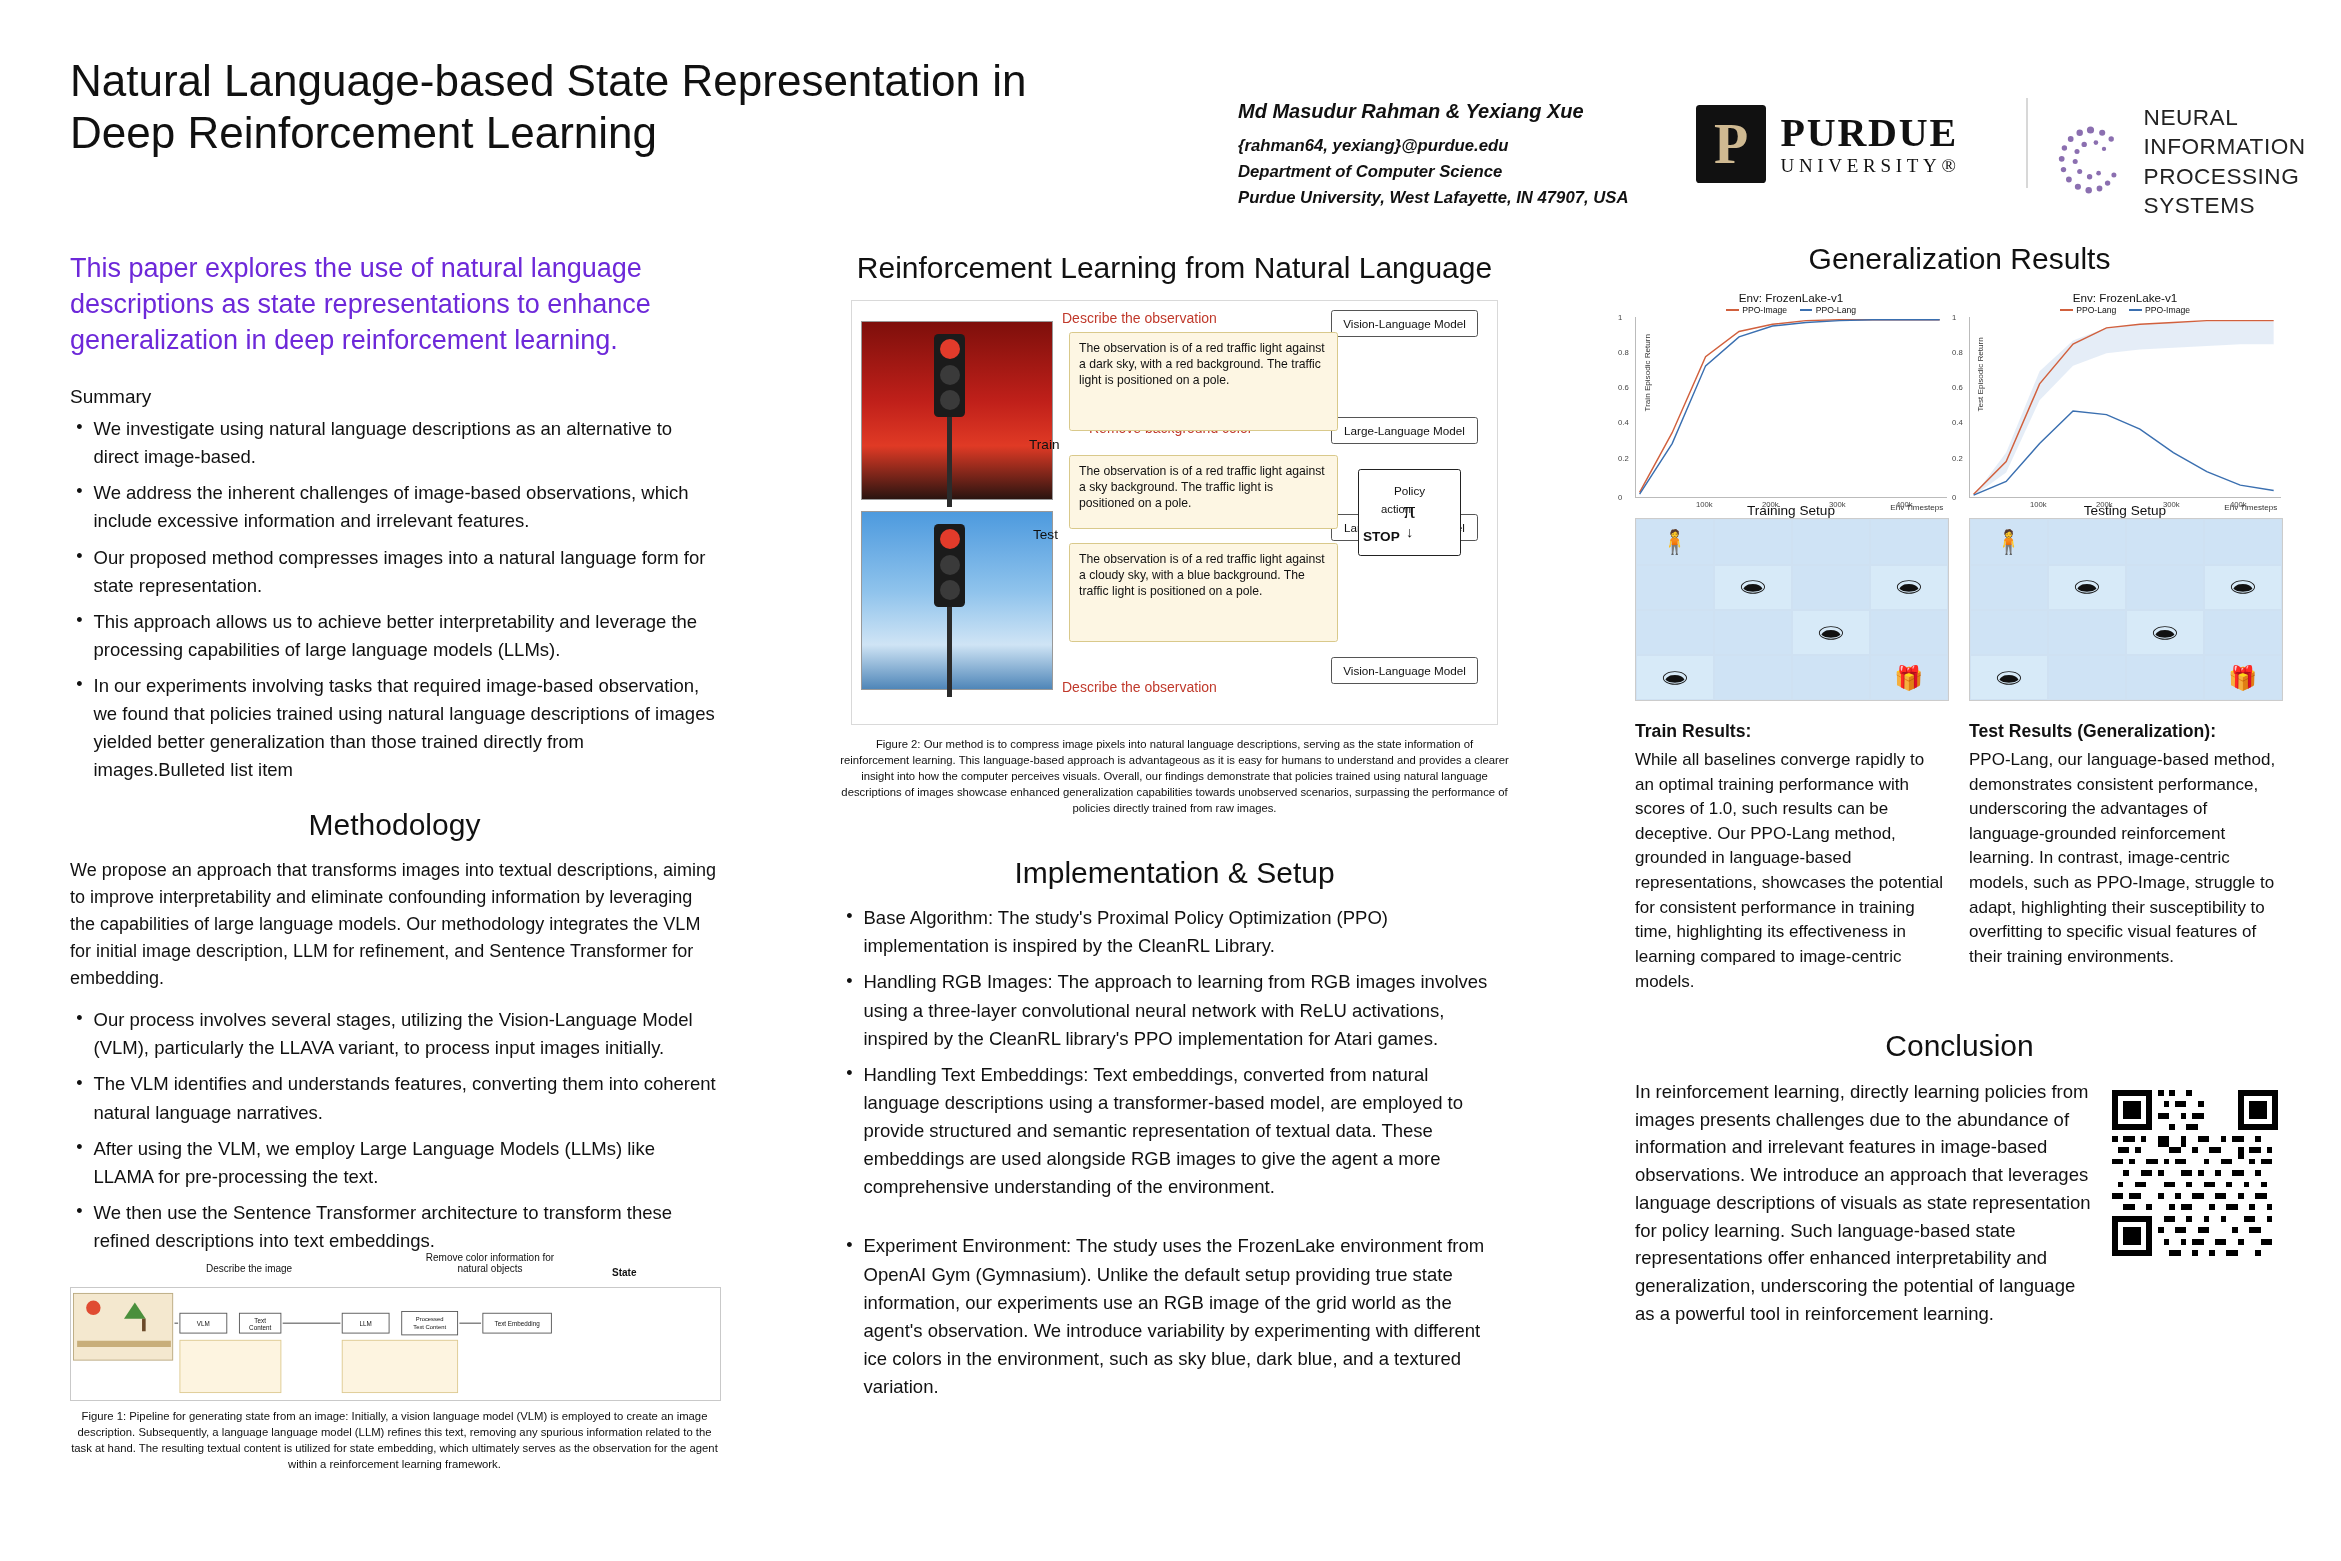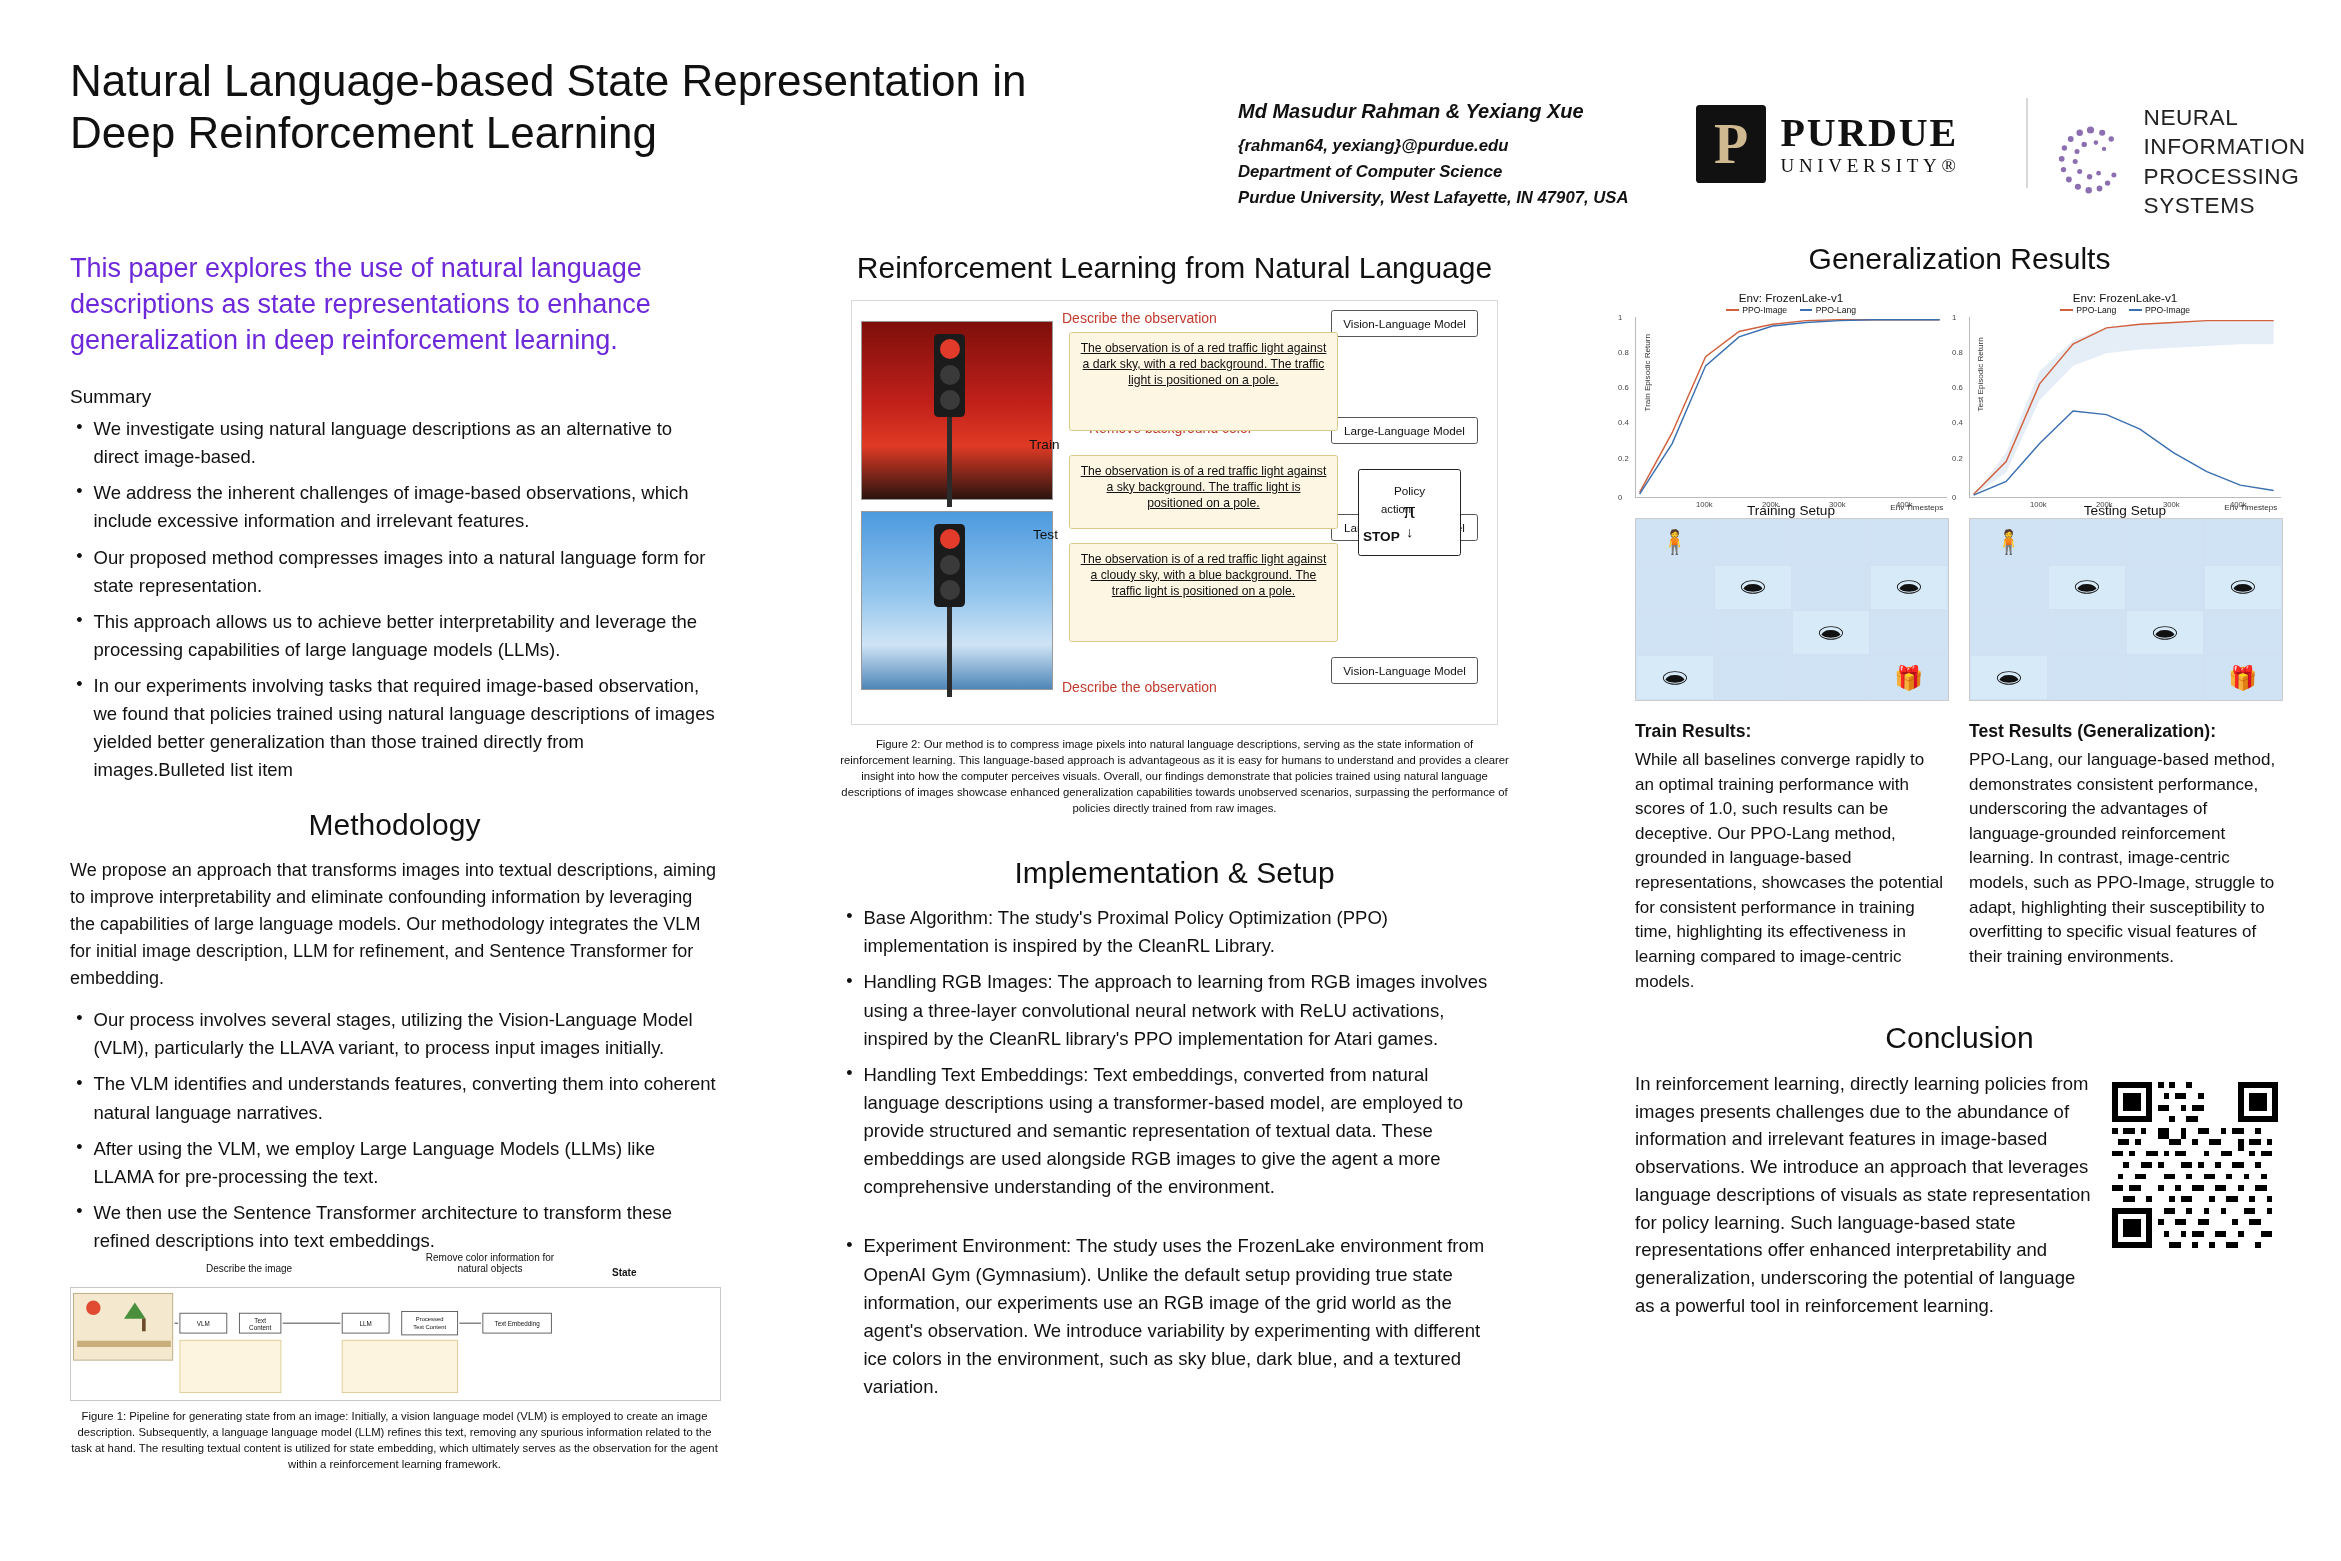--- a/index.html
+++ b/index.html
@@ -68,21 +68,21 @@
   .photo{position:absolute;border:0.9px solid #999;}
   .ph-red{left:9px;top:20px;width:190px;height:177px;
     background:linear-gradient(180deg,#7e0f0b 0%,#c0201a 45%,#e03a25 70%,#2a1410 100%);}
   .ph-blue{left:9px;top:210px;width:190px;height:177px;
     background:linear-gradient(180deg,#4d9ade 0%,#8fc3ec 45%,#cfe4f5 75%,#4f86b8 100%);}
   .tl{position:absolute;left:72px;top:12.6px;width:31px;height:83px;background:#1b1b1b;border-radius:4.5px;}
   .tl i{display:block;width:20px;height:20px;border-radius:50%;margin:5.4px auto 0 auto;background:#3a3a3a;}
   .tl i.on{background:#e23b2b;}
   .tl .pole{position:absolute;left:12.6px;top:83px;width:5.4px;height:90px;background:#2b2b2b;}
   .bubble{position:absolute;background:#fdf6e3;border:0.9px solid #d9c98b;border-radius:2.7px;
-    font-size:12.2px;line-height:1.32;padding:7.2px 9px;text-align:center;color:#111;text-decoration:underline;}
+    font-size:12.2px;line-height:1.32;padding:7.2px 9px;color:#111;}
   .b1{left:217px;top:31px;width:249px;height:83px;}
   .b2{left:217px;top:154px;width:249px;height:58px;}
   .b3{left:217px;top:242px;width:249px;height:83px;}
   .boxw{position:absolute;background:#fff;border:0.9px solid #555;border-radius:2.7px;
     font-size:11.7px;text-align:center;color:#111;display:flex;align-items:center;justify-content:center;}
   .vlm1{left:479px;top:9px;width:145px;height:25px;}
   .vlm2{left:479px;top:356px;width:145px;height:25px;}
   .llm1{left:479px;top:116px;width:145px;height:25px;}
   .llm2{left:479px;top:213px;width:145px;height:25px;}
   .policy{left:506px;top:168px;width:101px;height:85px;border:0.9px solid #222;}
@@ -415,21 +415,21 @@
       <div class="rescol">
         <div class="resh">Train Results:</div>
         <div class="rest">While all baselines converge rapidly to an optimal training performance with scores of 1.0, such results can be deceptive. Our PPO-Lang method, grounded in language-based representations, showcases the potential for consistent performance in training time, highlighting its effectiveness in learning compared to image-centric models.</div>
       </div>
       <div class="rescol">
         <div class="resh">Test Results (Generalization):</div>
         <div class="rest">PPO-Lang, our language-based method, demonstrates consistent performance, underscoring the advantages of language-grounded reinforcement learning. In contrast, image-centric models, such as PPO-Image, struggle to adapt, highlighting their susceptibility to overfitting to specific visual features of their training environments.</div>
       </div>
     </div>
 
-    <h2 class="sec" style="margin-top:27px;">Conclusion</h2>
+    <h2 class="sec" style="margin-top:35px;">Conclusion</h2>
     <div style="position:relative;">
       <p class="body" style="width:461px;">In reinforcement learning, directly learning policies from images presents challenges due to the abundance of information and irrelevant features in image-based observations. We introduce an approach that leverages language descriptions of visuals as state representation for policy learning. Such language-based state representations offer enhanced interpretability and generalization, underscoring the potential of language as a powerful tool in reinforcement learning.</p>
       <div class="qr" style="position:absolute;right:0;top:7.2px;">
         <svg width="166" height="166" viewBox="0 0 29 29" shape-rendering="crispEdges">
           <rect width="29" height="29" fill="#fff"></rect>
           <g fill="#000">
             <rect x="0" y="0" width="7" height="1"></rect>
               <rect x="0" y="6" width="7" height="1"></rect>
             <rect x="0" y="0" width="1" height="7"></rect>
               <rect x="6" y="0" width="1" height="7"></rect>

